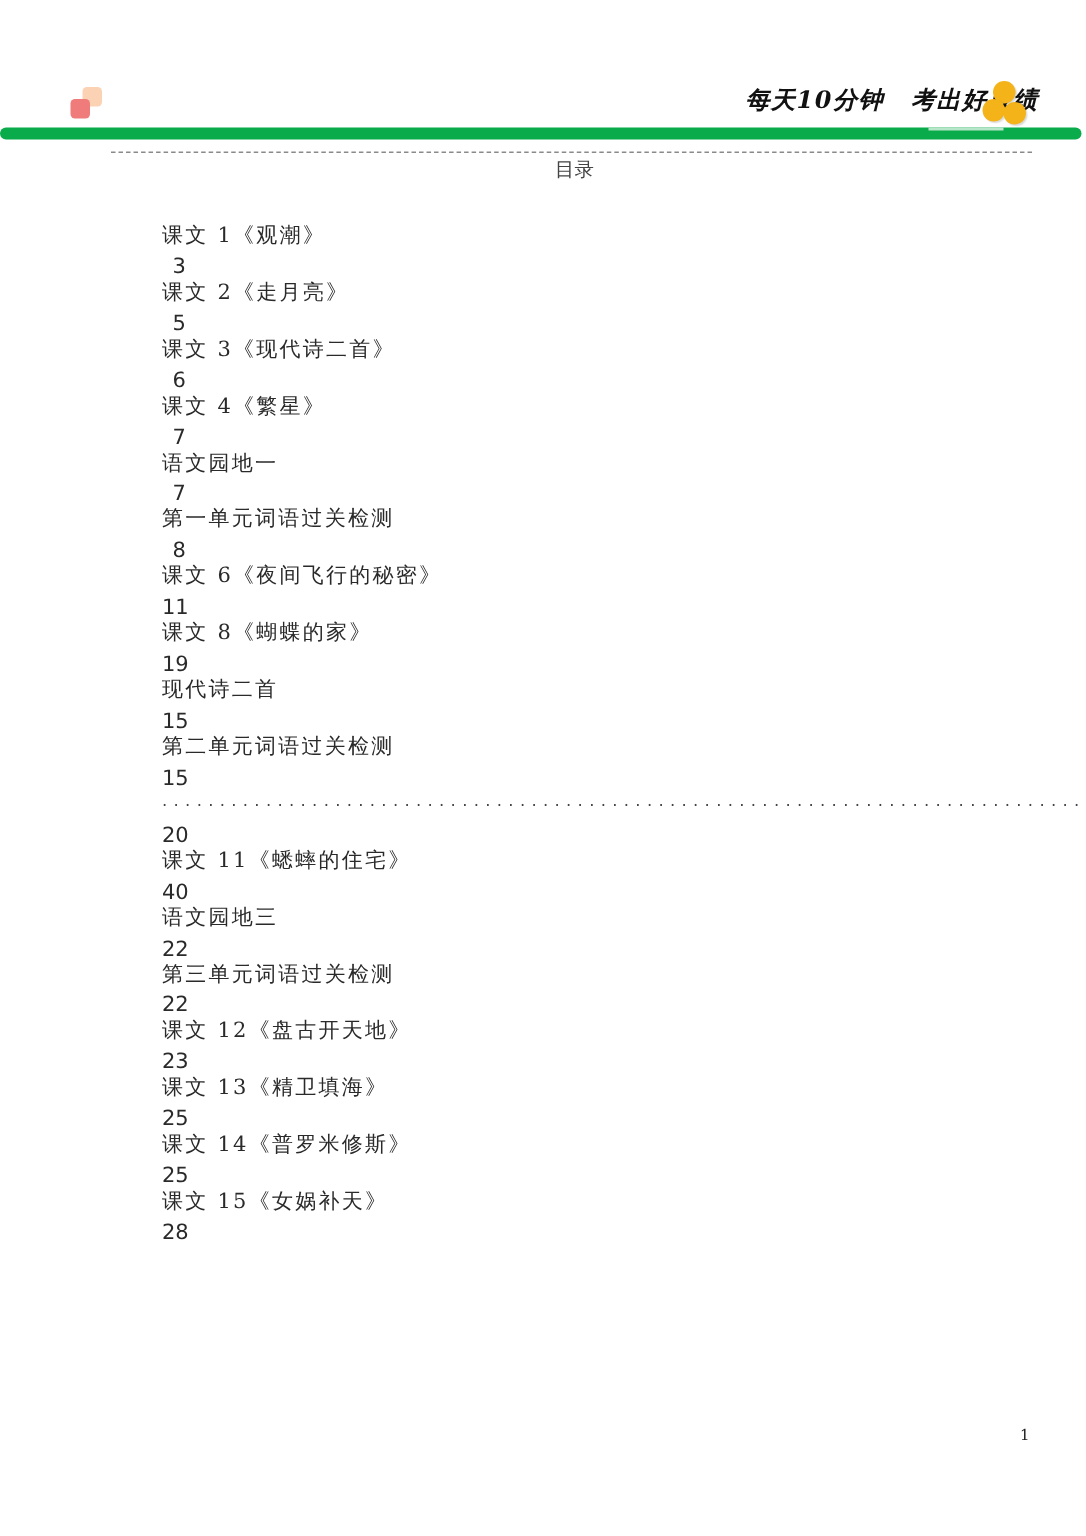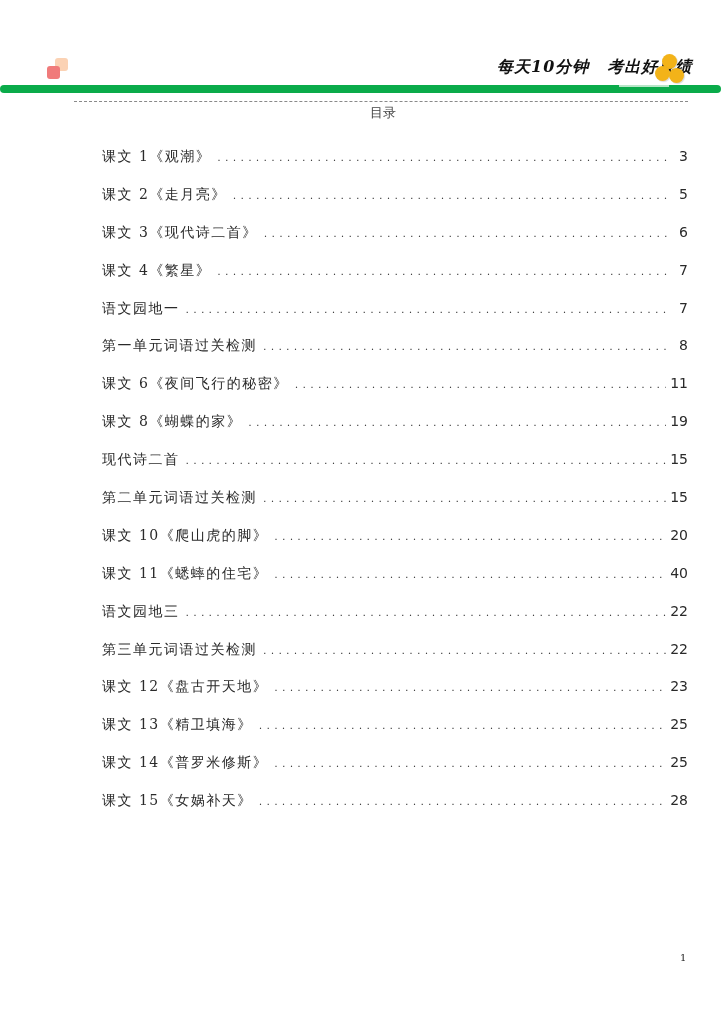--- a/index.html
+++ b/index.html
@@ -98,20 +98,21 @@
       left: 102px;
       top: 148px;
       width: 586px;
     }
     .toc-row {
       display: flex;
       align-items: baseline;
       height: 37.9px;
       font-size: 14px;
       color: #2a2a2a;
+      flex-direction: column;
     }
     .toc-label {
       white-space: nowrap;
       letter-spacing: 1.5px;
     }
     .toc-dots {
       flex: 1;
       overflow: hidden;
       white-space: nowrap;
       margin: 0 4px 0 6px;
@@ -205,21 +206,20 @@
       <span class="toc-label">现代诗二首</span>
       <span class="toc-dots"></span>
       <span class="toc-page">15</span>
     </div>
   <div class="toc-row">
       <span class="toc-label">第二单元词语过关检测</span>
       <span class="toc-dots"></span>
       <span class="toc-page">15</span>
     </div>
   <div class="toc-row">
-      <span class="toc-label">课文 10《爬山虎的脚》</span>
       <span class="toc-dots"></span>
       <span class="toc-page">20</span>
     </div>
   <div class="toc-row">
       <span class="toc-label">课文 11《蟋蟀的住宅》</span>
       <span class="toc-dots"></span>
       <span class="toc-page">40</span>
     </div>
   <div class="toc-row">
       <span class="toc-label">语文园地三</span>

